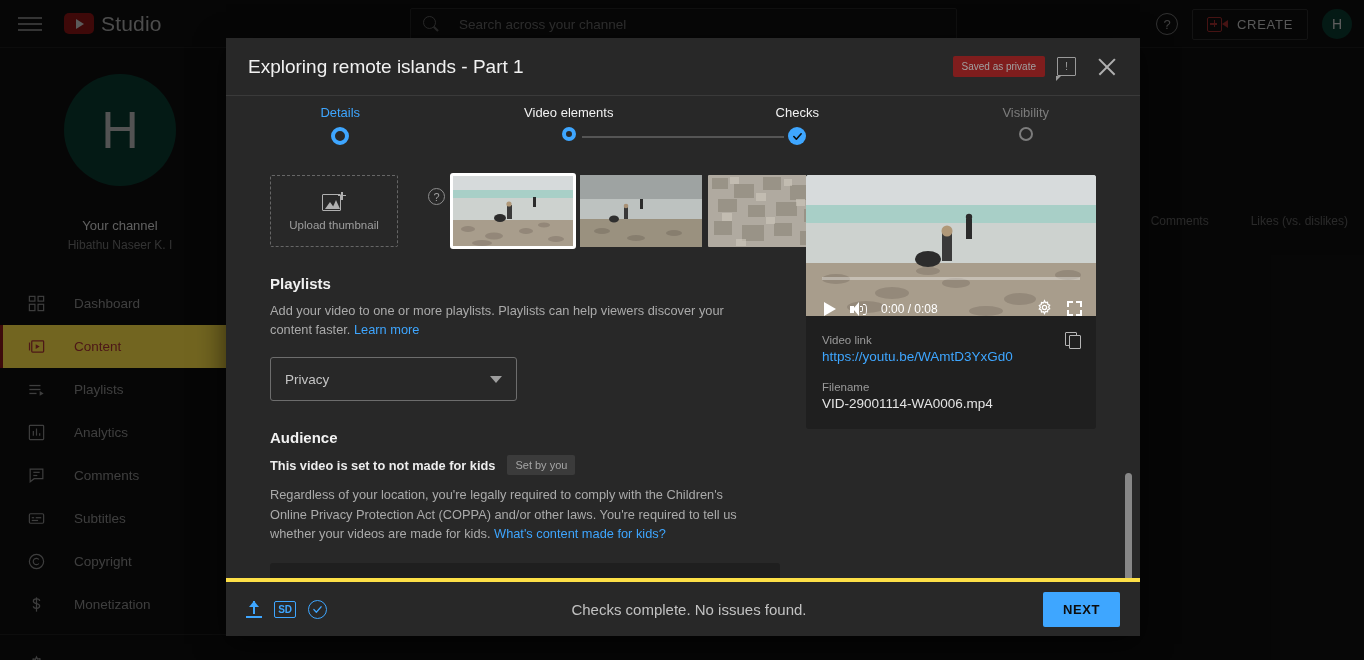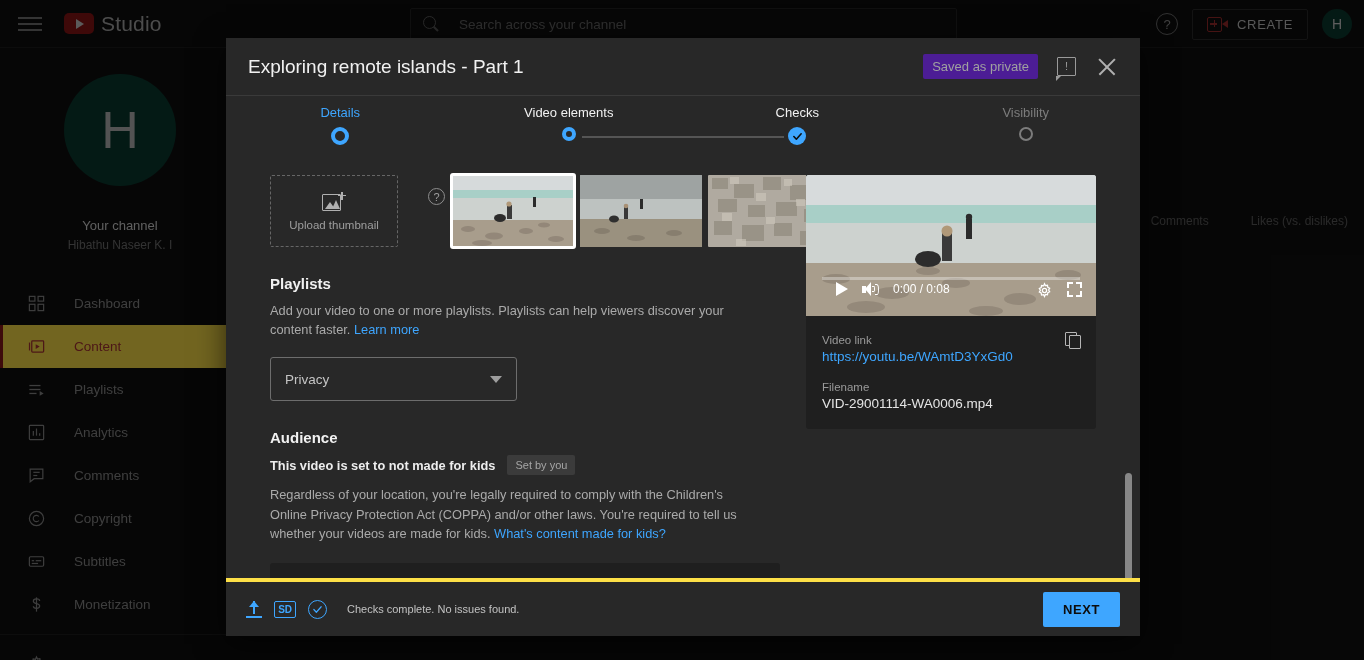--- a/index.html
+++ b/index.html
@@ -130,22 +130,22 @@
   .modal {
     position: absolute; left: 226px; top: 38px; width: 914px; height: 598px;
     background: #282828; z-index: 20; display: flex; flex-direction: column;
     box-shadow: 0 8px 28px rgba(0,0,0,.6);
   }
   .modal-head {
     height: 57px; display: flex; align-items: center; padding: 0 22px 0 22px; flex: none;
   }
   .modal-title { font-size: 19px; color: #f1f1f1; flex: 1; }
   .saved-badge {
-    font-size: 13px; color: #a0a0a0; background: #4c1d95; padding: 5px 9px;
-    border-radius: 2px; margin-right: 19px;
+    font-size: 10px; color: #a0a0a0; background: #7f1d1d; padding: 5px 9px;
+    border-radius: 2px; margin-right: 12px;
   }
   .flag-ico { width: 19px; height: 19px; position: relative; cursor: pointer; margin-right: 20px; }
   .flag-ico .bx {
     position: absolute; inset: 0; border: 1.6px solid #9a9a9a; border-radius: 1px;
   }
   .flag-ico .bx::after {
     content: ""; position: absolute; left: -1.6px; bottom: -6px; width: 0; height: 0;
     border-left: 5px solid #9a9a9a; border-bottom: 5px solid transparent;
   }
   .flag-ico .bang {
@@ -252,22 +252,22 @@
   
   .player-card { width: 290px; background: #1f1f1f; border-radius: 3px; overflow: hidden; }
   .player-vid { height: 141px; position: relative; background: #7d8a8c; }
   .vid-scene { position: absolute; inset: 0; }
   .progress {
     position: absolute; left: 16px; right: 16px; bottom: 36px; height: 3px;
     background: rgba(255,255,255,.35);
   }
   .progress i { display: block; height: 100%; width: 0%; background: #f00; }
   .vctrl {
-    position: absolute; left: 16px; right: 0; bottom: 0; height: 34px;
-    display: flex; align-items: flex-start; padding: 0 14px; gap: 14px;
+    position: absolute; left: 4px; right: 0; bottom: 0; height: 34px;
+    display: flex; align-items: flex-end; padding: 0 14px; gap: 14px;
   }
   .play-tri { width: 0; height: 0; border-left: 12px solid #fff;
     border-top: 7px solid transparent; border-bottom: 7px solid transparent; cursor: pointer; }
   .vol-ico { width: 17px; height: 14px; position: relative; cursor: pointer; }
   .vol-ico .spk {
     position: absolute; left: 0; top: 3.5px; width: 4px; height: 7px; background: #fff;
   }
   .vol-ico .cone {
     position: absolute; left: 3px; top: 0; width: 0; height: 0;
     border-top: 7px solid transparent; border-bottom: 7px solid transparent;
@@ -328,21 +328,21 @@
   .sd-badge {
     width: 22px; height: 17px; border: 1.6px solid #3ea6ff; border-radius: 2px;
     color: #3ea6ff; font-size: 10px; font-weight: bold; display: flex;
     align-items: center; justify-content: center; letter-spacing: -.3px;
   }
   .chk-circ {
     width: 19px; height: 19px; border: 1.6px solid #3ea6ff; border-radius: 50%;
     display: flex; align-items: center; justify-content: center;
   }
   .chk-circ svg { width: 11px; height: 11px; }
-  .foot-status { font-size: 11px; color: #c2c2c2; margin-left: 8px; flex: 1; }
+  .foot-status { font-size: 15px; color: #c2c2c2; margin-left: 8px; flex: 1; text-align: center; }
   .next-btn {
     background: #3ea6ff; color: #0d0d0d; font-size: 13px; font-weight: bold;
     letter-spacing: .6px; padding: 10px 20px; border: 0; border-radius: 2px;
     cursor: pointer; font-family: "Liberation Sans", sans-serif;
   }
 </style>
 </head>
 <body>
 
 <div id="app">
@@ -440,37 +440,37 @@
               <line x1="8" y1="8" x2="16" y2="8"></line>
               <line x1="8" y1="12" x2="13" y2="12"></line>
           </svg>
         </span>
         <span class="nav-label">Comments</span>
       </div>
 
       <div class="nav-item">
         <span class="nav-ico">
           <svg viewBox="0 0 24 24" width="19" height="19" fill="none" stroke="#8a8a8a" stroke-width="1.5">
-            <circle cx="12" cy="12" r="9"></circle>
-            <path d="M15 9.5a4 4 0 100 5" stroke-width="1.4"></path>
-          </svg>
-        </span>
-        <span class="nav-label">Copyright</span>
-      </div>
-
-      <div class="nav-item">
-        <span class="nav-ico">
-          <svg viewBox="0 0 24 24" width="19" height="19" fill="none" stroke="#8a8a8a" stroke-width="1.5">
             <rect x="3" y="6" width="18" height="12" rx="1.5"></rect>
             <line x1="6" y1="11" x2="9" y2="11"></line>
               <line x1="11" y1="11" x2="18" y2="11"></line>
             <line x1="6" y1="14.5" x2="14" y2="14.5"></line>
           </svg>
         </span>
         <span class="nav-label">Subtitles</span>
+      </div>
+
+      <div class="nav-item">
+        <span class="nav-ico">
+          <svg viewBox="0 0 24 24" width="19" height="19" fill="none" stroke="#8a8a8a" stroke-width="1.5">
+            <circle cx="12" cy="12" r="9"></circle>
+            <path d="M15 9.5a4 4 0 100 5" stroke-width="1.4"></path>
+          </svg>
+        </span>
+        <span class="nav-label">Copyright</span>
       </div>
 
       <div class="nav-item">
         <span class="nav-ico">
           <svg viewBox="0 0 24 24" width="19" height="19" fill="none" stroke="#8a8a8a" stroke-width="1.5">
             <line x1="12" y1="3" x2="12" y2="21"></line>
             <path d="M16 7.5c0-1.7-1.8-2.5-4-2.5s-4 .9-4 2.8 1.8 2.5 4 3 4 1.2 4 3.2-1.8 2.8-4 2.8-4-.8-4-2.5"></path>
           </svg>
         </span>
         <span class="nav-label">Monetization</span>

